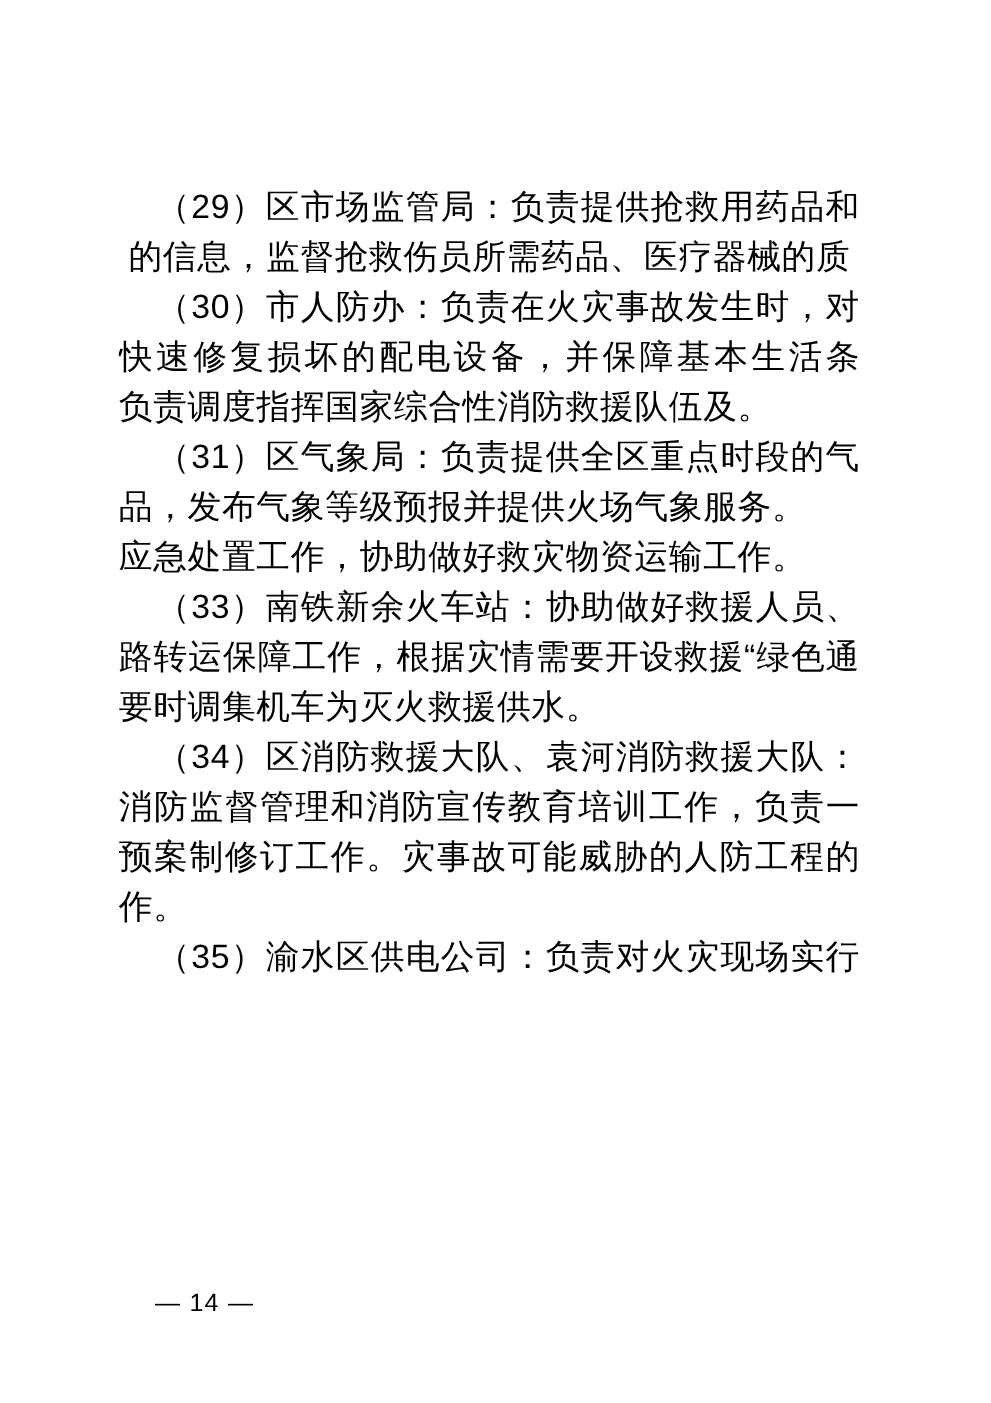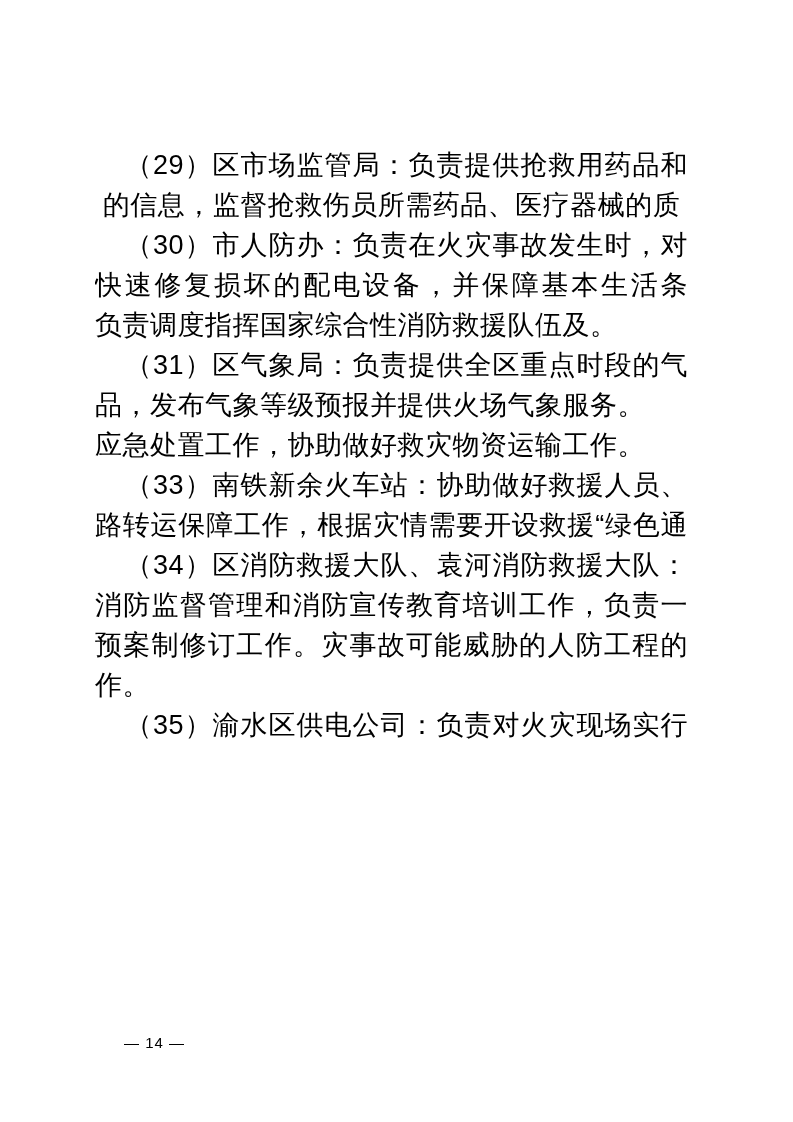--- a/index.html
+++ b/index.html
@@ -49,21 +49,21 @@
     text-indent: 30px;
   }
   .footer {
     position: absolute;
     left: 124px;
     top: 1031px;
     height: 24px;
     line-height: 24px;
   }
   .pagenum {
-    font-size: 15px;
+    font-size: 20px;
     letter-spacing: 1px;
     color: #000000;
   }
 </style>
 </head>
 <body>
 
 <div class="page">
 
   <main class="text-block">
@@ -84,20 +84,21 @@
       <div class="line last">品，发布气象等级预报并提供火场气象服务。</div>
     </section>
 
     <section class="para">
       <div class="line last">应急处置工作，协助做好救灾物资运输工作。</div>
     </section>
 
     <section class="para">
       <div class="line first just">（33）南铁新余火车站：协助做好救援人员、物资的铁</div>
       <div class="line just">路转运保障工作，根据灾情需要开设救援“绿色通道”，必</div>
+      <div class="line last">要时调集机车为灭火救援供水。</div>
     </section>
 
     <section class="para">
       <div class="line first just">（34）区消防救援大队、袁河消防救援大队：负责日常</div>
       <div class="line just">消防监督管理和消防宣传教育培训工作，负责一般火灾事故</div>
       <div class="line just">预案制修订工作。灾事故可能威胁的人防工程的保护工作</div>
       <div class="line last">作。</div>
     </section>
 
     <section class="para">

